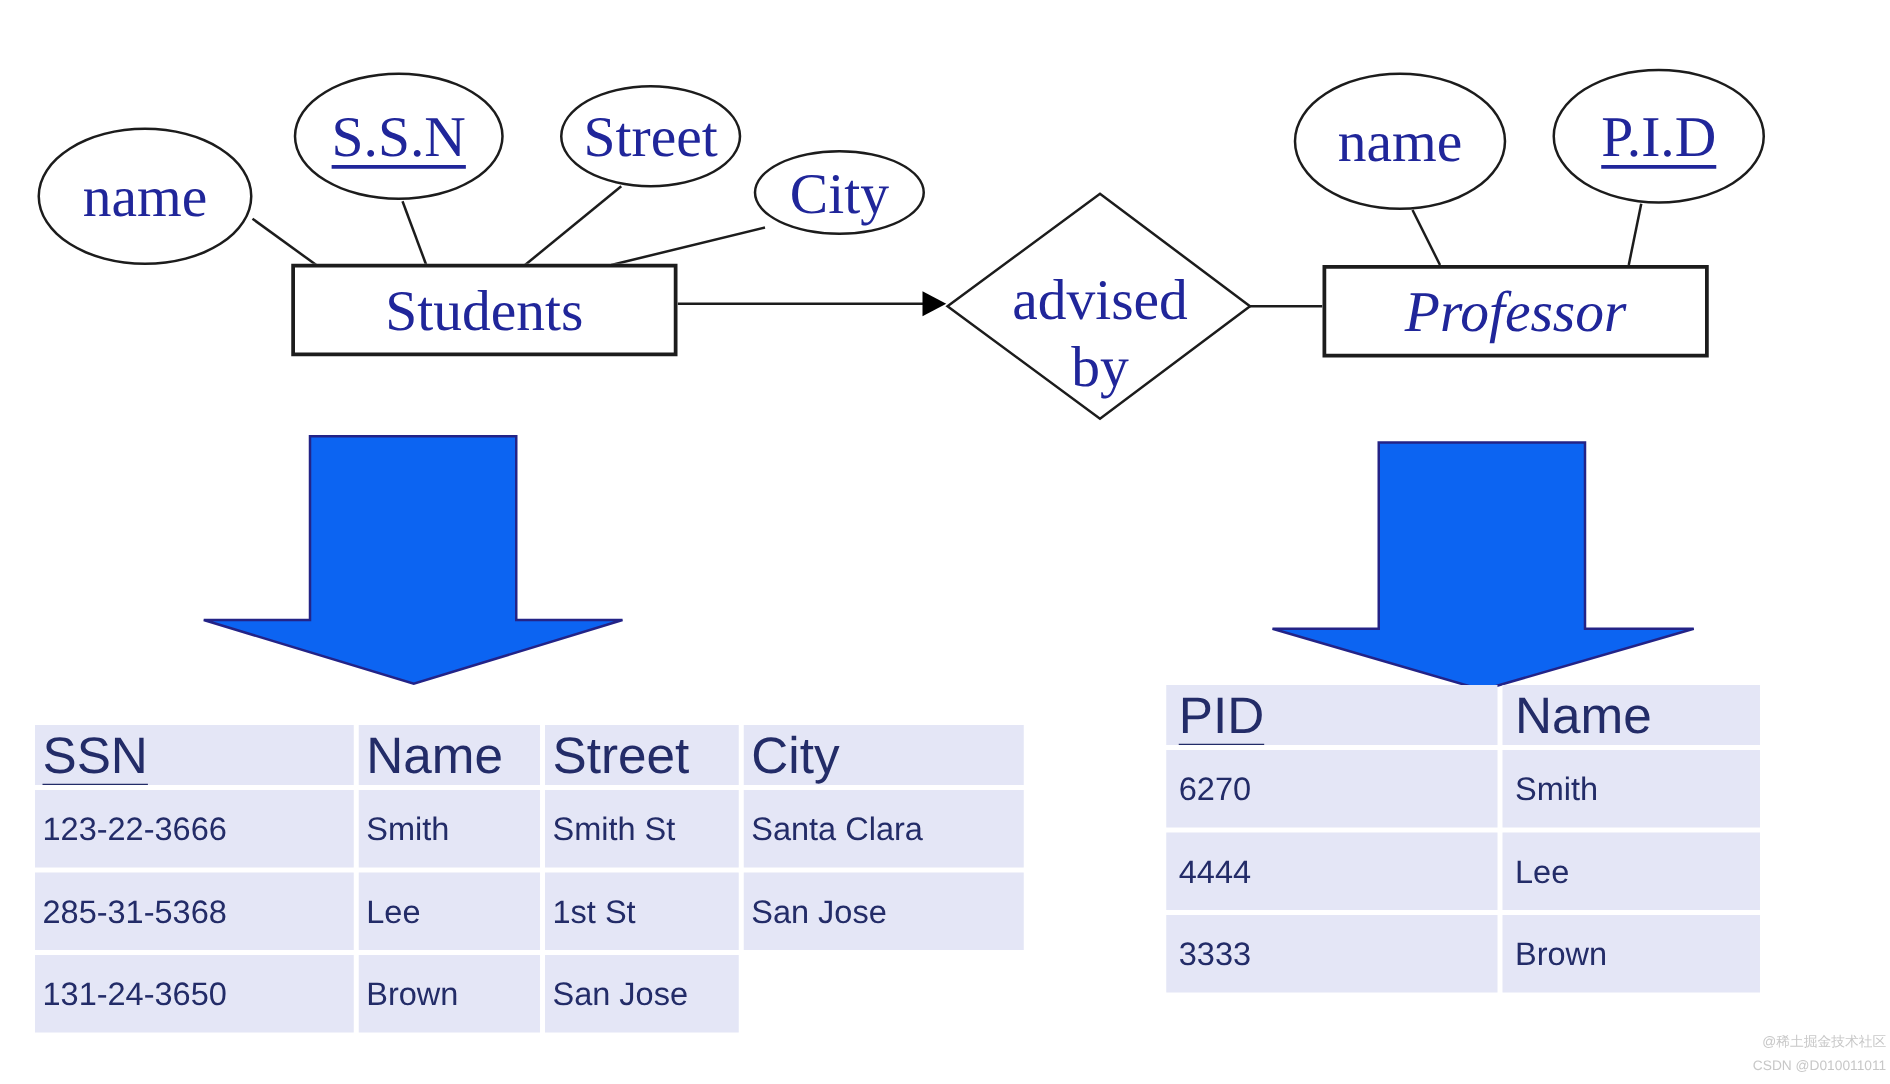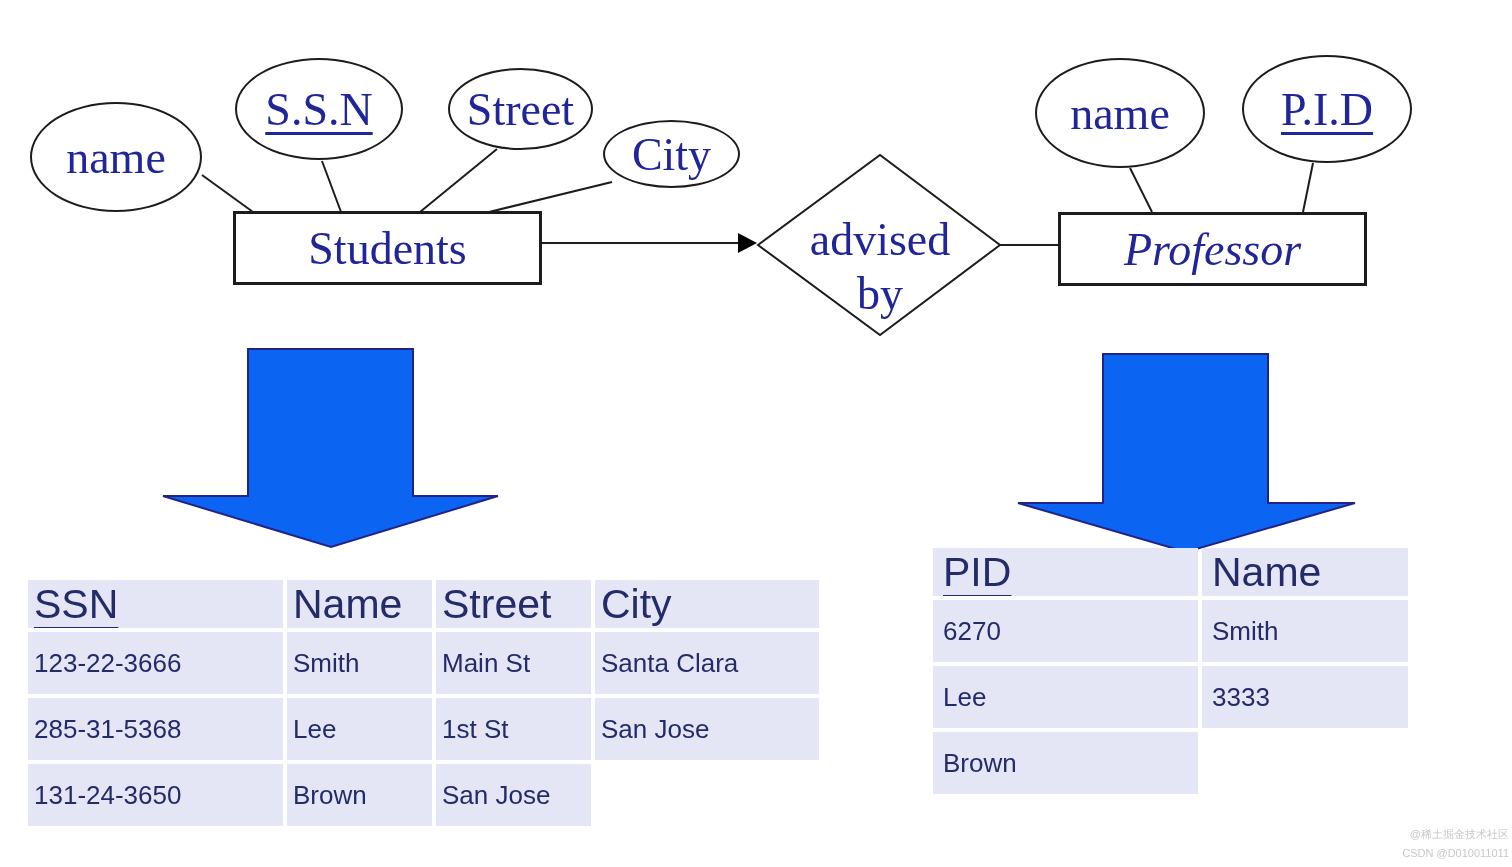--- a/index.html
+++ b/index.html
@@ -161,21 +161,21 @@
       </div>
     <div class="cell hcell">
         <span>Street</span>
       </div>
     <div class="cell hcell">
         <span>City</span>
       </div>
 
     <div class="cell">123-22-3666</div>
     <div class="cell">Smith</div>
-    <div class="cell">Main St</div>
+    <div class="cell">Smith St</div>
     <div class="cell">Santa Clara</div>
 
     <div class="cell">285-31-5368</div>
     <div class="cell">Lee</div>
     <div class="cell">1st St</div>
     <div class="cell">San Jose</div>
 
     <div class="cell">131-24-3650</div>
     <div class="cell">Brown</div>
     <div class="cell">San Jose</div>
@@ -185,20 +185,21 @@
     <div class="cell hcell hkey">
         <span>PID</span>
       </div>
     <div class="cell hcell">
         <span>Name</span>
       </div>
 
     <div class="cell">6270</div>
     <div class="cell">Smith</div>
 
+    <div class="cell">4444</div>
     <div class="cell">Lee</div>
 
     <div class="cell">3333</div>
     <div class="cell">Brown</div>
   </div>
 
   <div class="watermark">
     <div>@稀土掘金技术社区</div>
     <div>CSDN @D010011011</div>
   </div>

